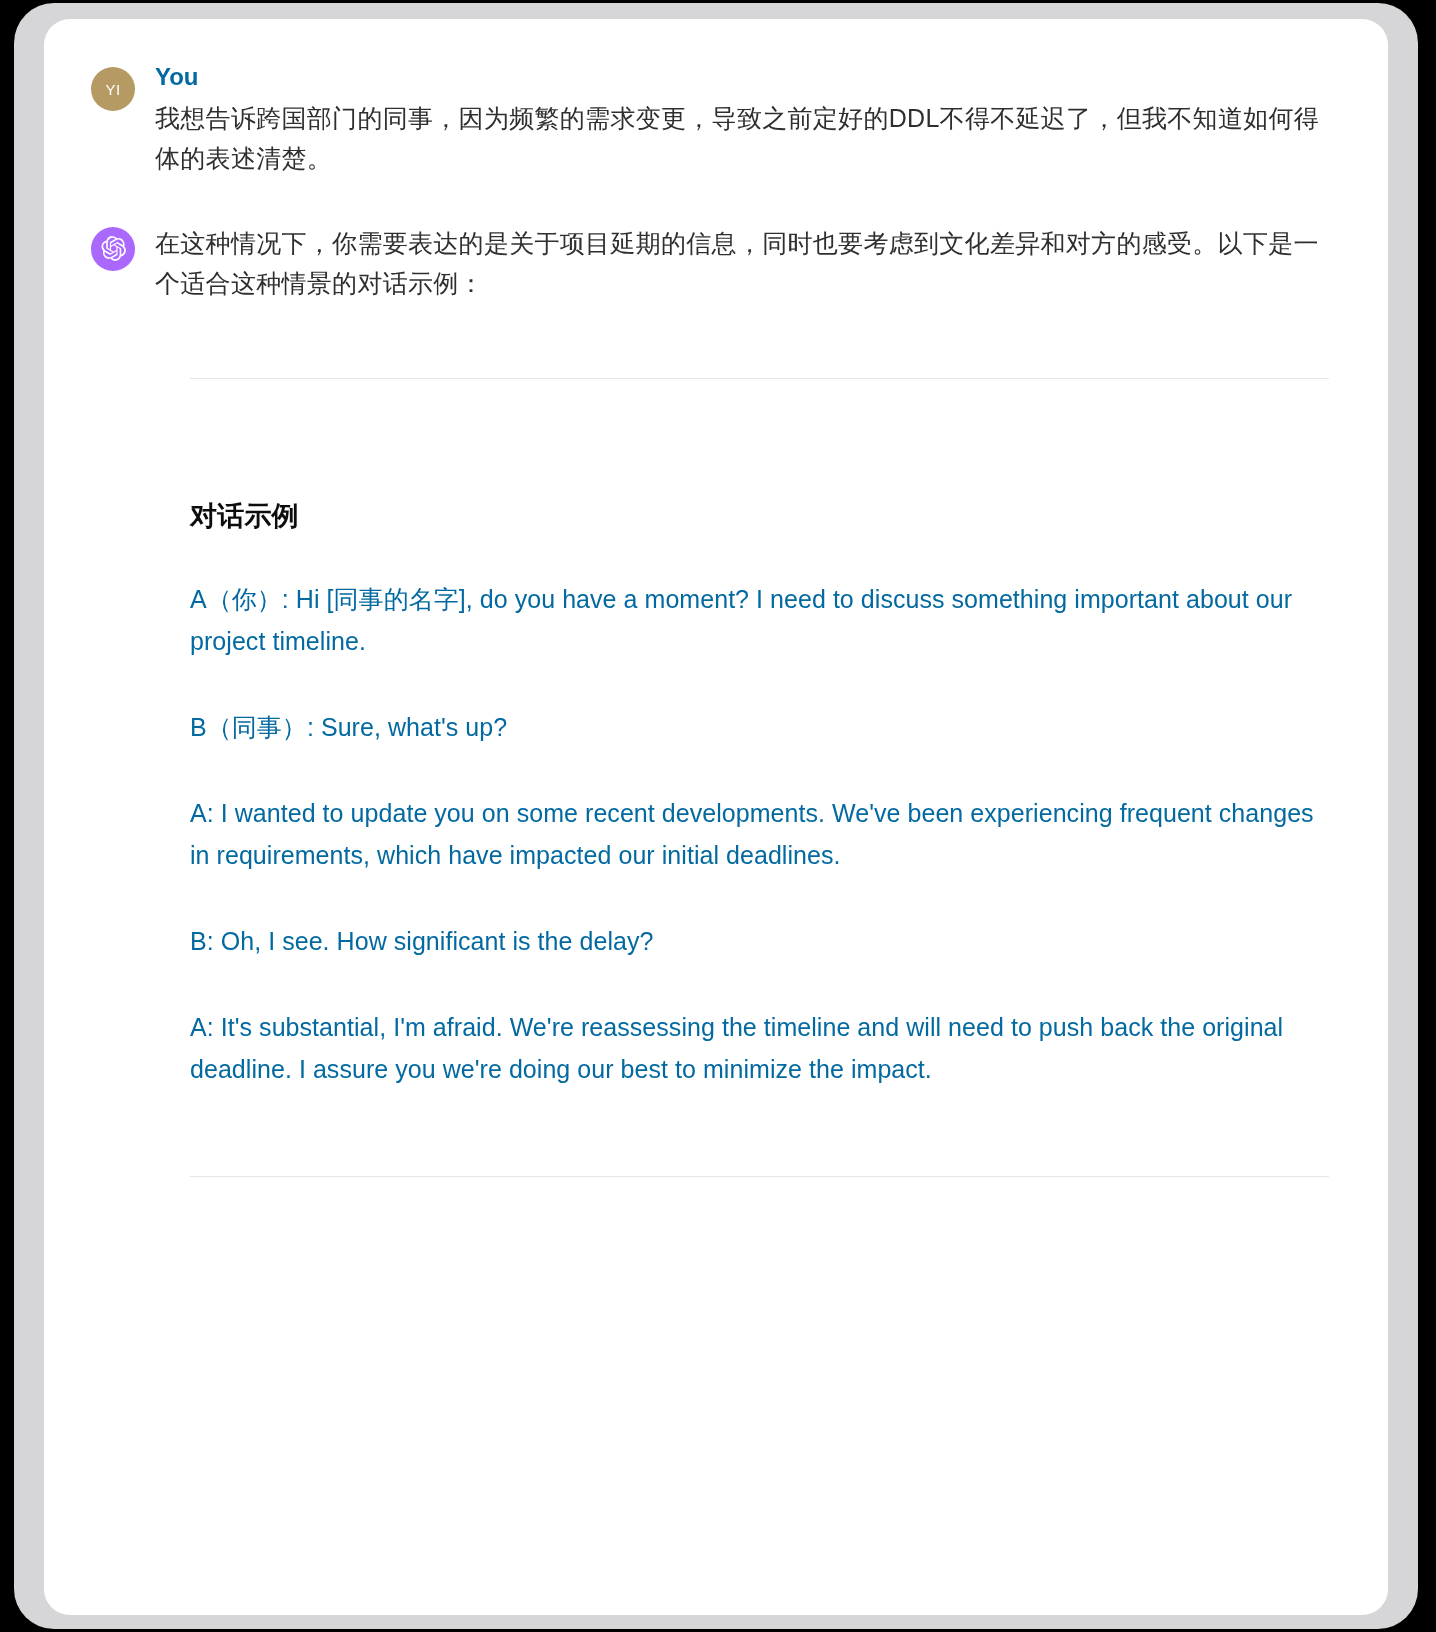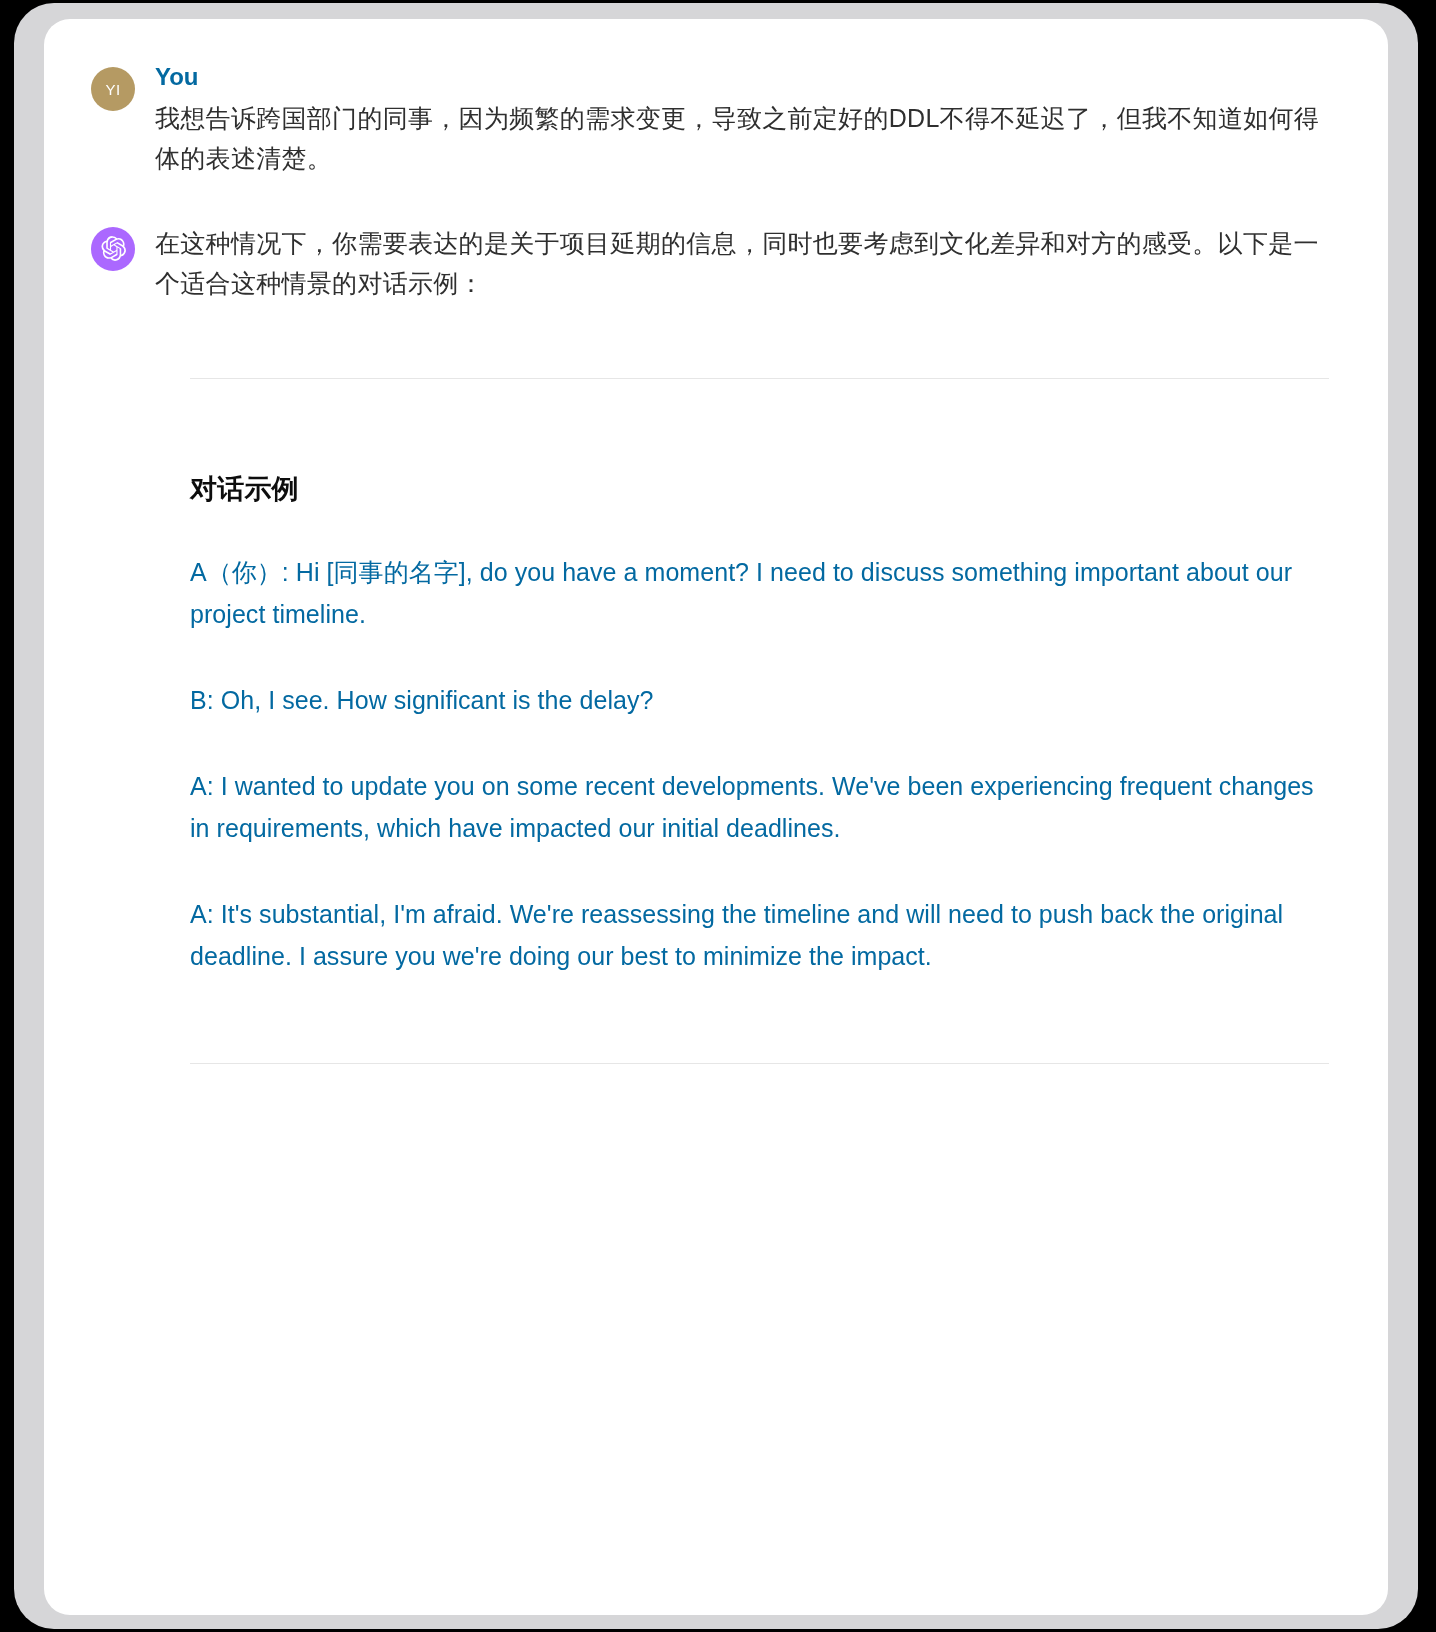--- a/index.html
+++ b/index.html
@@ -123,21 +123,21 @@
 
   .section {
     padding: 0 70px 0 135px;
     box-sizing: border-box;
   }
 
   .section-title {
     font-size: 27px;
     font-weight: 700;
     color: #0d0d0d;
-    margin: 92px 0 0 0;
+    margin: 119px 0 0 0;
     letter-spacing: 0.2px;
   }
 
   .dialog-line {
     font-size: 25px;
     line-height: 1.68;
     color: #0369a1;
     margin: 44px 0 0 0;
     letter-spacing: 0.05px;
   }
@@ -171,22 +171,23 @@
             </svg>
           </div>
           <p class="para cn">在这种情况下，你需要表达的是关于项目延期的信息，同时也要考虑到文化差异和对方的感受。以下是一个适合这种情景的对话示例：</p>
         </div>
 
         <div class="divider"></div>
 
         <div class="section">
           <h2 class="section-title cn">对话示例</h2>
           <p class="dialog-line">A（你）: Hi [同事的名字], do you have a moment? I need to discuss something important about our project timeline.</p>
+          <p class="dialog-line">B（同事）: Sure, what's up?</p>
+          <p class="dialog-line">A: I wanted to update you on some recent developments. We've been experiencing frequent changes in requirements, which have impacted our initial deadlines.</p>
           <p class="dialog-line">B: Oh, I see. How significant is the delay?</p>
-          <p class="dialog-line">A: I wanted to update you on some recent developments. We've been experiencing frequent changes in requirements, which have impacted our initial deadlines.</p>
           <p class="dialog-line">A: It's substantial, I'm afraid. We're reassessing the timeline and will need to push back the original deadline. I assure you we're doing our best to minimize the impact.</p>
         </div>
 
         <div class="divider-bottom"></div>
 
       </div>
     </div>
   </div>
 </div>
 

